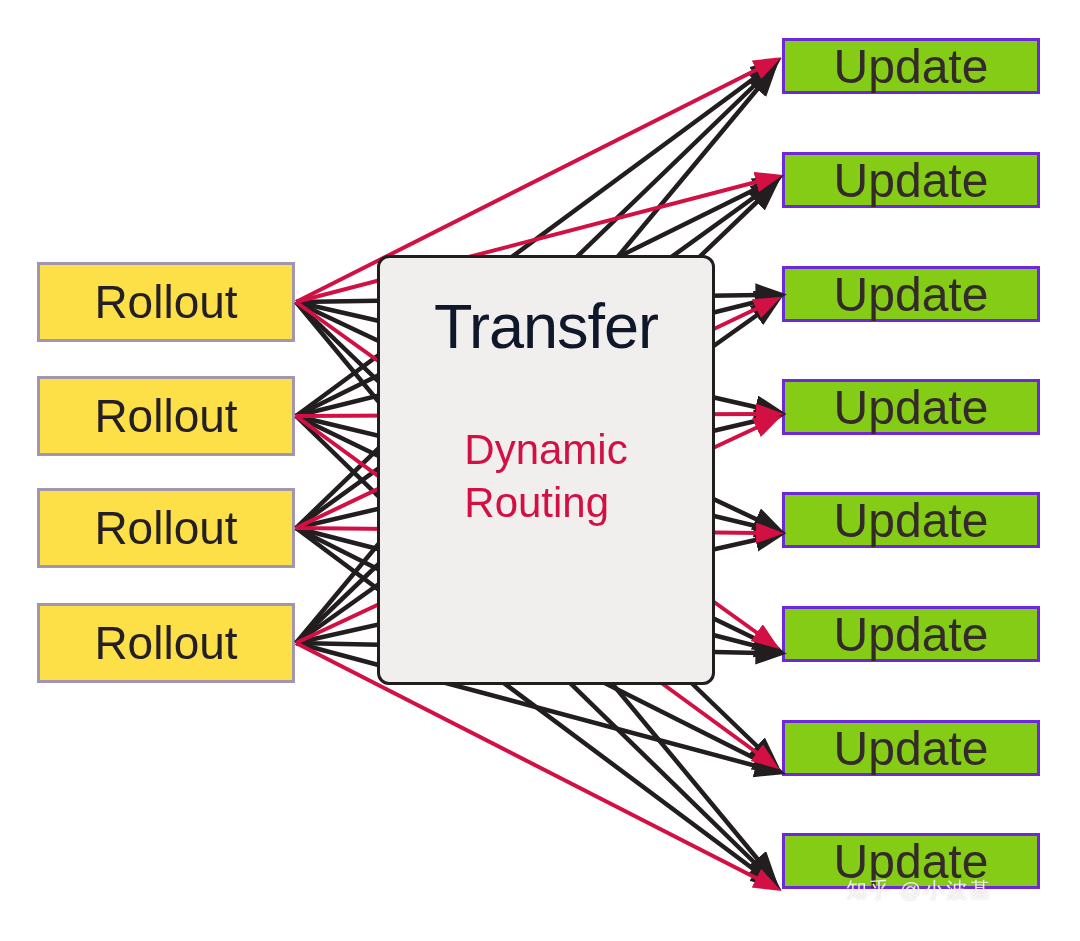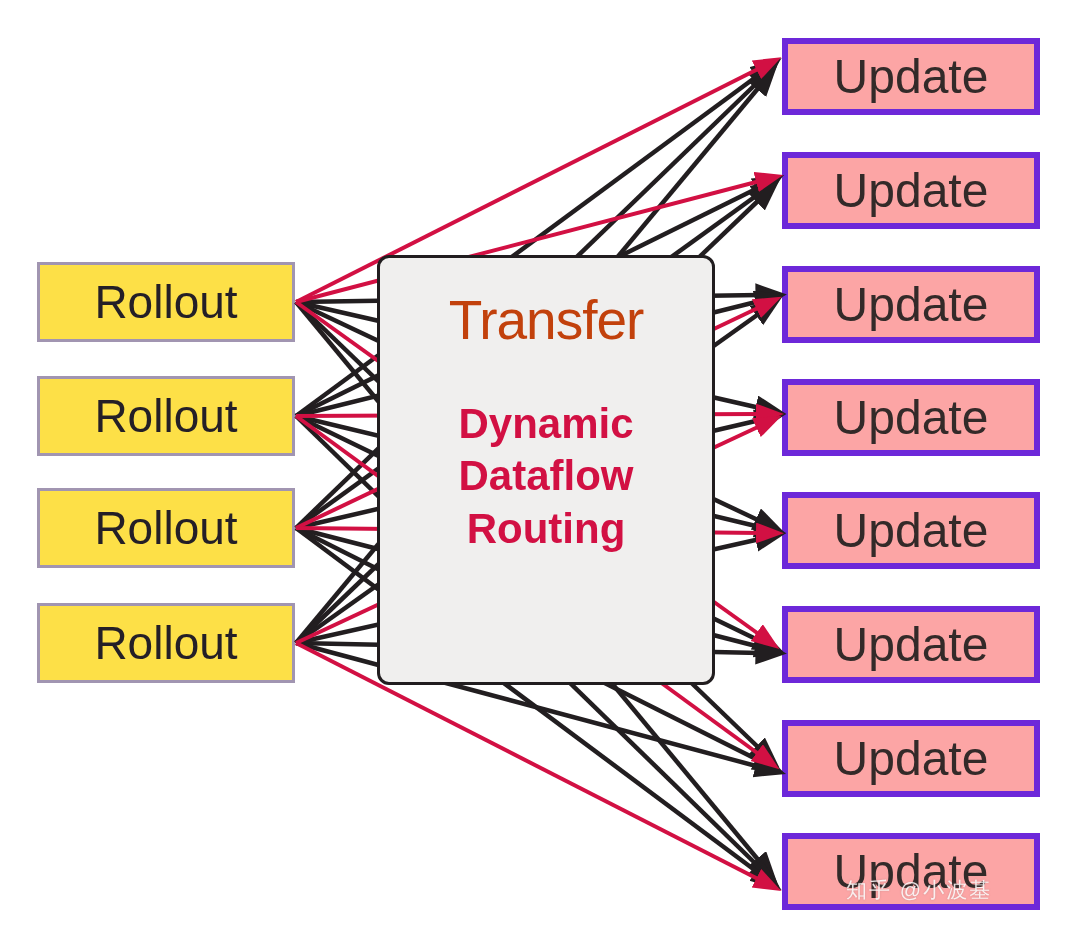--- a/index.html
+++ b/index.html
@@ -10,38 +10,38 @@
   .node{
     position:absolute;display:flex;align-items:center;justify-content:center;
     box-sizing:border-box;z-index:1;
   }
   .rollout{
     left:37px;width:258px;height:80px;
     background:#fde047;border:3px solid #a195b1;
     color:#241f27;font-size:46px;
   }
   .update{
-    left:782px;width:258px;height:77px;
-    background:#fca5a5;border:6px solid #6d28d9;
+    left:782px;width:258px;height:56px;
+    background:#84cc16;border:3px solid #6d28d9;
     color:#332a29;font-size:48px;
   }
   #edge-layer{
     position:absolute;left:0;top:0;width:1080px;height:941px;z-index:2;pointer-events:none;
   }
   .queue{
     position:absolute;left:377px;top:255px;width:338px;height:430px;z-index:3;
     background:#f0efee;border:3.5px solid #211d1f;border-radius:12px;
     box-sizing:border-box;display:flex;flex-direction:column;align-items:center;
     padding-top:28px;
   }
   .queue-title{
-    color:#c2410c;font-size:55px;line-height:1.27;letter-spacing:-1px;
+    color:#0f172a;font-size:63px;line-height:1.27;letter-spacing:-1px;
   }
   .queue-subtitle{
-    margin-top:42px;color:#d21043;font-size:42px;font-weight:700;line-height:1.25;text-align:center;
+    margin-top:58px;color:#d21043;font-size:42px;font-weight:400;line-height:1.25;
   }
   .watermark{
     position:absolute;left:846px;top:876px;z-index:4;
     color:rgba(255,255,255,0.85);font-size:21px;letter-spacing:2px;white-space:nowrap;
     text-shadow:0 0 2px rgba(150,110,110,0.45);
   }
 </style>
 </head>
 <body>
 
@@ -129,20 +129,19 @@
         <line x1="296" y1="643" x2="760" y2="880" stroke="#d21043" stroke-width="4" marker-end="url(#arrow-red)"></line>
       </g>
   </svg>
 
   <div class="queue">
     <div class="queue-title">
       <div>Transfer</div>
     </div>
     <div class="queue-subtitle">
       <div>Dynamic</div>
-      <div>Dataflow</div>
       <div>Routing</div>
     </div>
   </div>
 
   <div class="watermark">知乎 @小波基</div>
 
 </div>
 
 </body></html>

